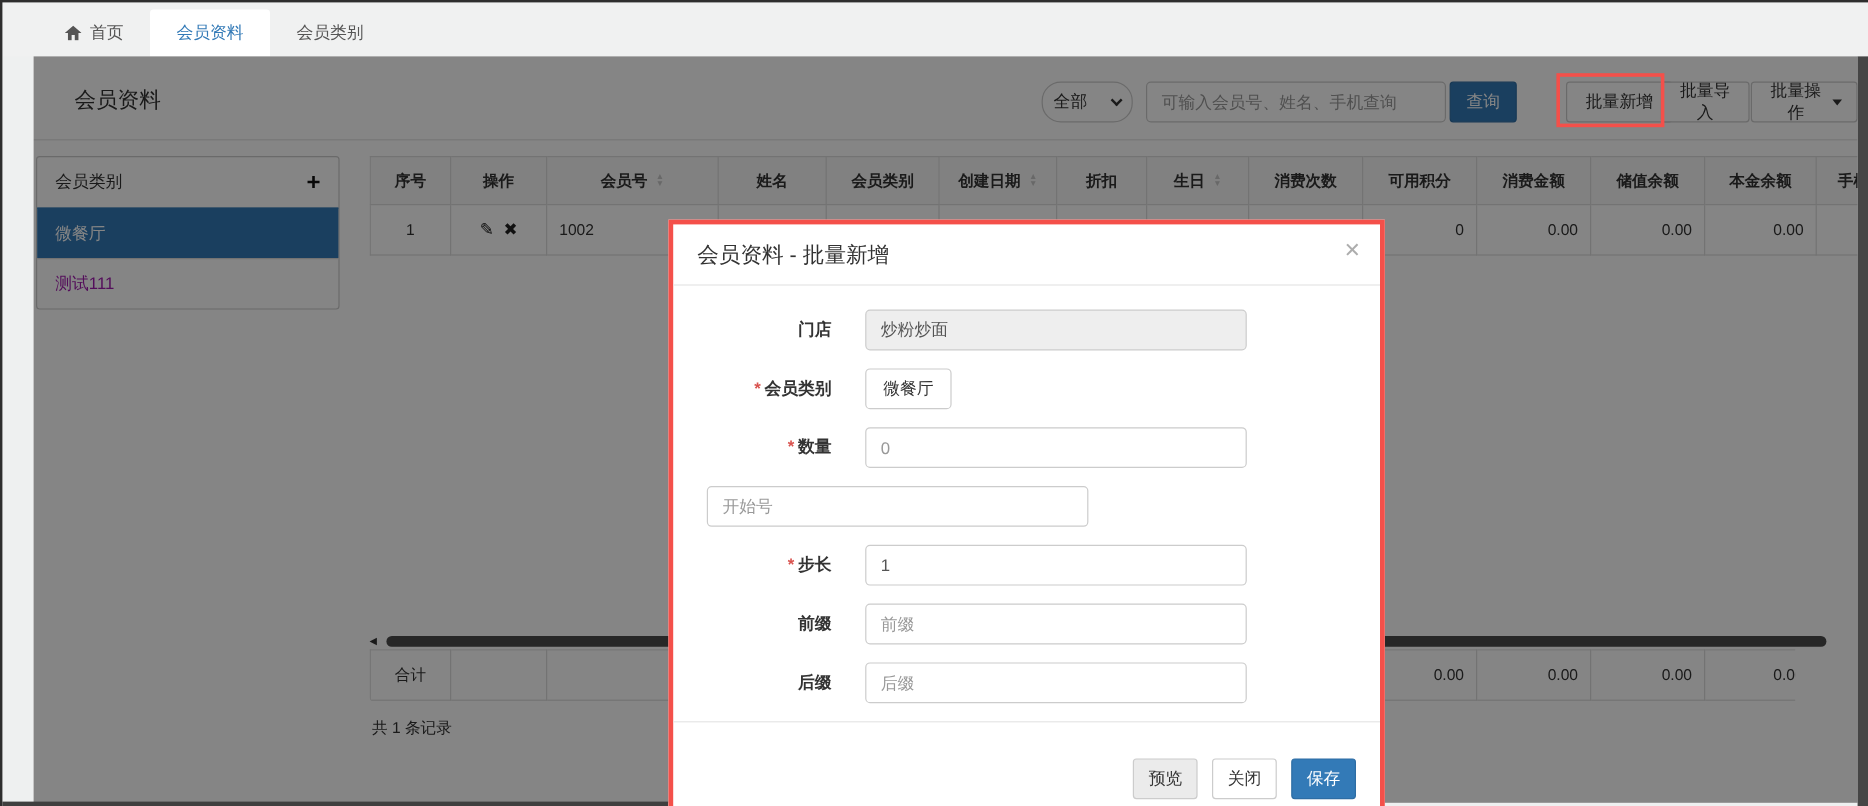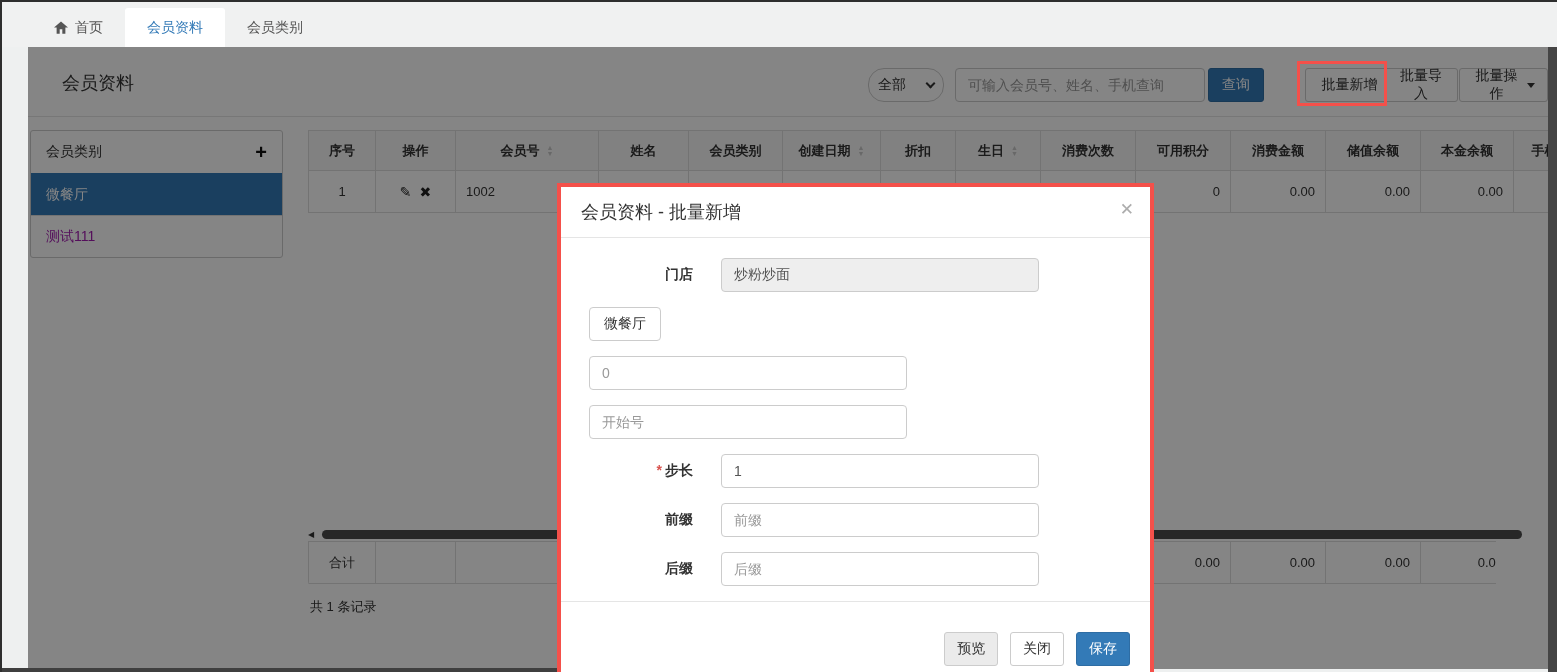--- a/index.html
+++ b/index.html
@@ -249,23 +249,25 @@
   <div class="modal-header">
     <span class="modal-title">会员资料 - 批量新增</span>
     <span class="modal-close">✕</span>
   </div>
   <div class="modal-body" id="modal-body">
       <div class="form-row">
         <div class="form-label">门店</div>
         <div class="form-ctrl"><input class="f-input readonly" readonly="" value="炒粉炒面" style=""></div>
       </div>
       <div class="form-row">
+        <div class="form-label"><span class="req">*</span>会员类别</div>
         <div class="form-ctrl"><button class="cat-btn">微餐厅</button></div>
       </div>
       <div class="form-row">
+        <div class="form-label"><span class="req">*</span>数量</div>
         <div class="form-ctrl"><input class="f-input muted" value="0" style=""></div>
       </div>
       <div class="form-row">
         <div class="form-ctrl"><input class="f-input" placeholder="开始号" style=""></div>
       </div>
       <div class="form-row">
         <div class="form-label"><span class="req">*</span>步长</div>
         <div class="form-ctrl"><input class="f-input" value="1" style=""></div>
       </div>
       <div class="form-row">

